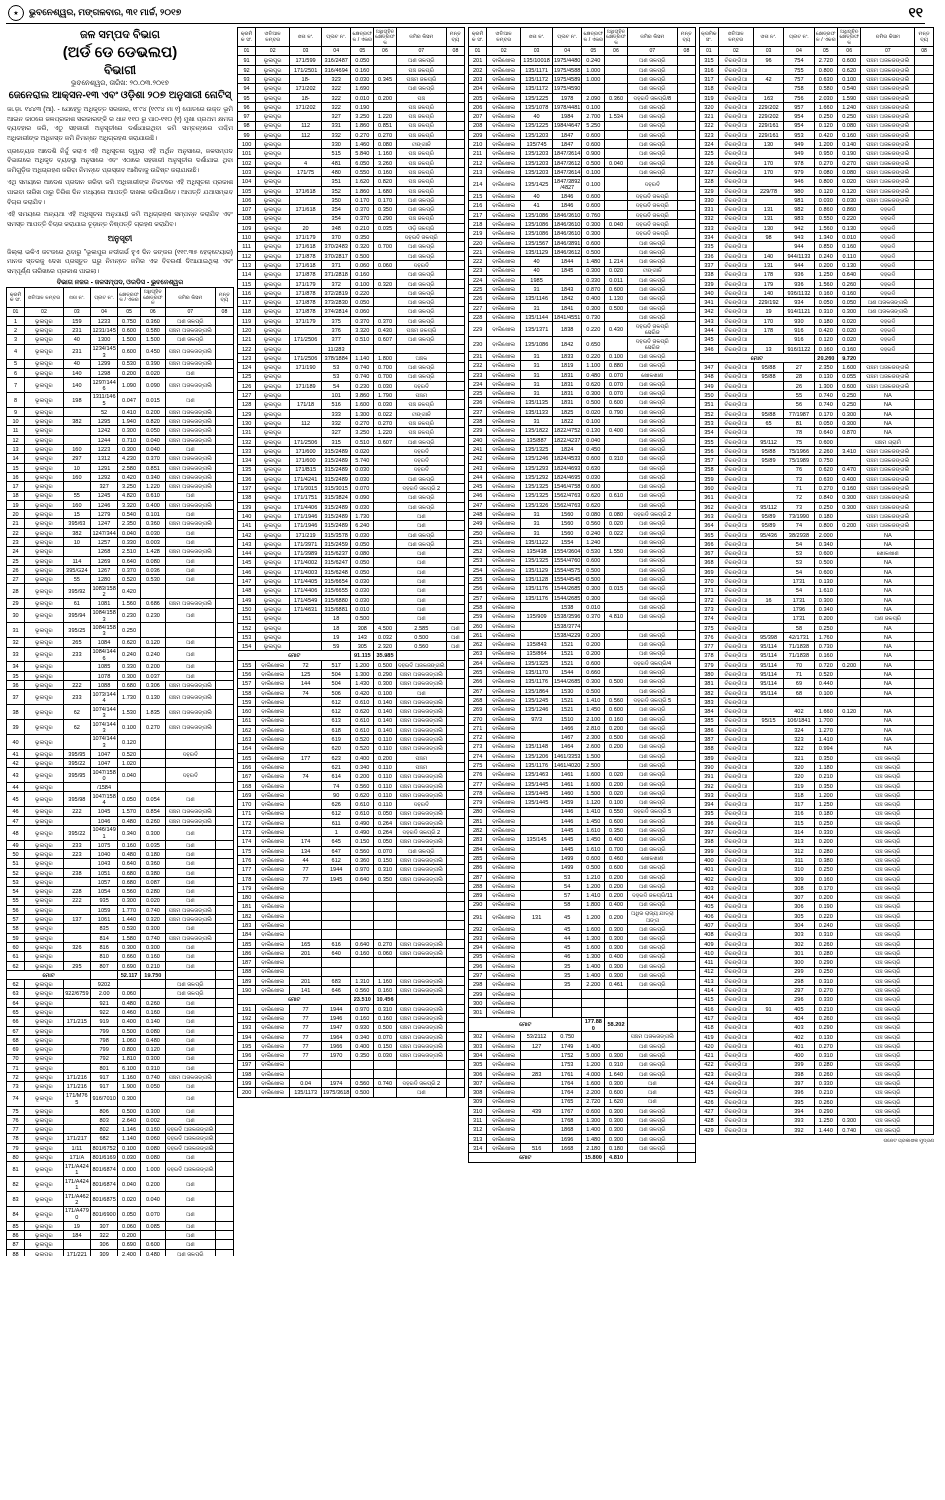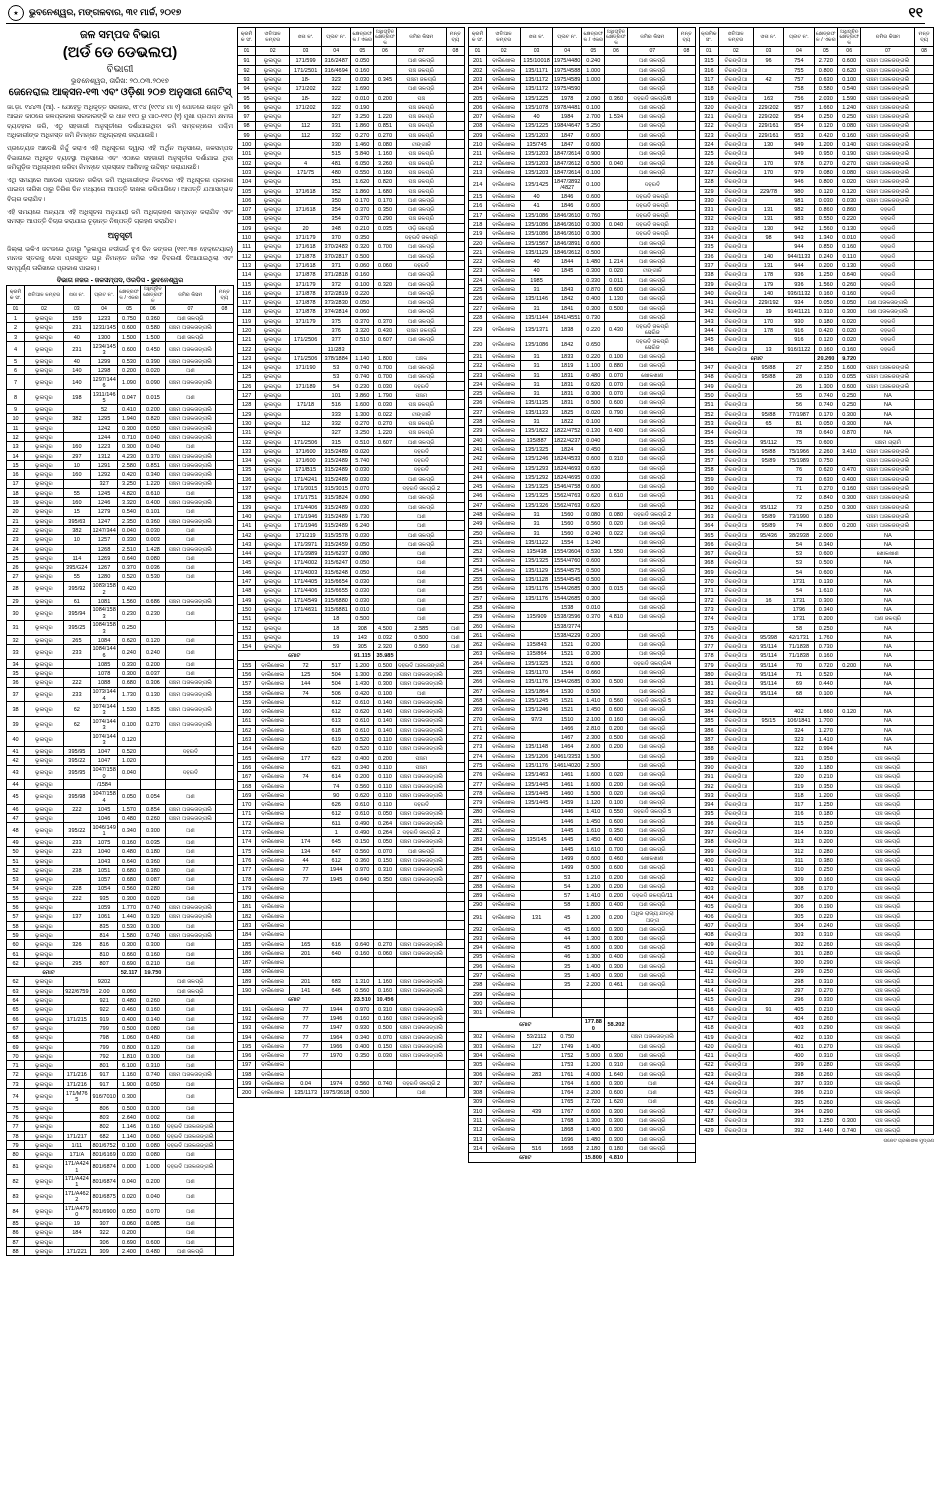--- a/index.html
+++ b/index.html
@@ -12,21 +12,21 @@
   .pgno{font-size:14px;font-weight:bold;}
   .cols{display:flex;gap:3px;margin-top:3px;height:1470px;}
   .col{flex:1;min-width:0;}
   .col.left{flex:0 0 228px;}
   .col.mid1{flex:0 0 228px;}
   .col.mid2{flex:0 0 228px;}
   .col.right{flex:0 0 235px;}
   .hdrblock{text-align:center;font-size:7.5px;line-height:1.35;}
   .hdrblock .l1{font-weight:bold;font-size:11px;}
   .hdrblock .l2{font-weight:bold;font-size:15px;}
-  .hdrblock .l3{font-weight:normal;font-size:10px;}
+  .hdrblock .l3{font-weight:bold;font-size:12px;}
   .hdrblock .l4{font-size:7px;}
   .hdrblock .l5{font-weight:bold;font-size:10px;}
   .para{font-size:6.4px;line-height:1.5;text-align:justify;margin:3px 1px 0 1px;}
   .para p{margin:0 0 3px 0;}
   .subhead{text-align:center;font-weight:bold;font-size:8px;margin:4px 0 2px 0;font-family:Liberation Mono, monospace;}
   .tbl{border-collapse:collapse;width:100%;table-layout:fixed;}
   .tbl td,.tbl th{border:1px solid #000;font-size:5.6px;line-height:1.15;padding:0.5px 1px;text-align:center;vertical-align:middle;word-break:break-word;overflow:hidden;}
   .cap{font-size:6.6px;text-align:center;font-weight:bold;margin:2px 0 1px 0;}
   .totalrow td{font-weight:bold;}
   .foot{font-size:5px;text-align:right;margin-top:2px;}

